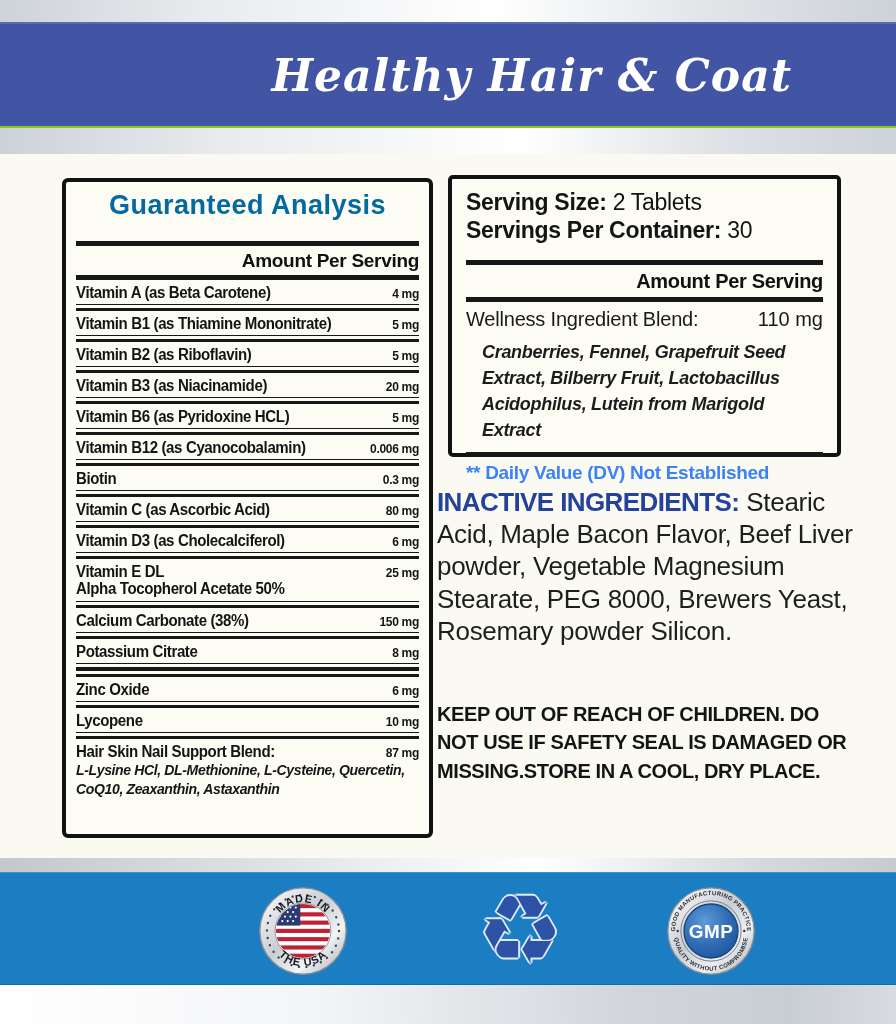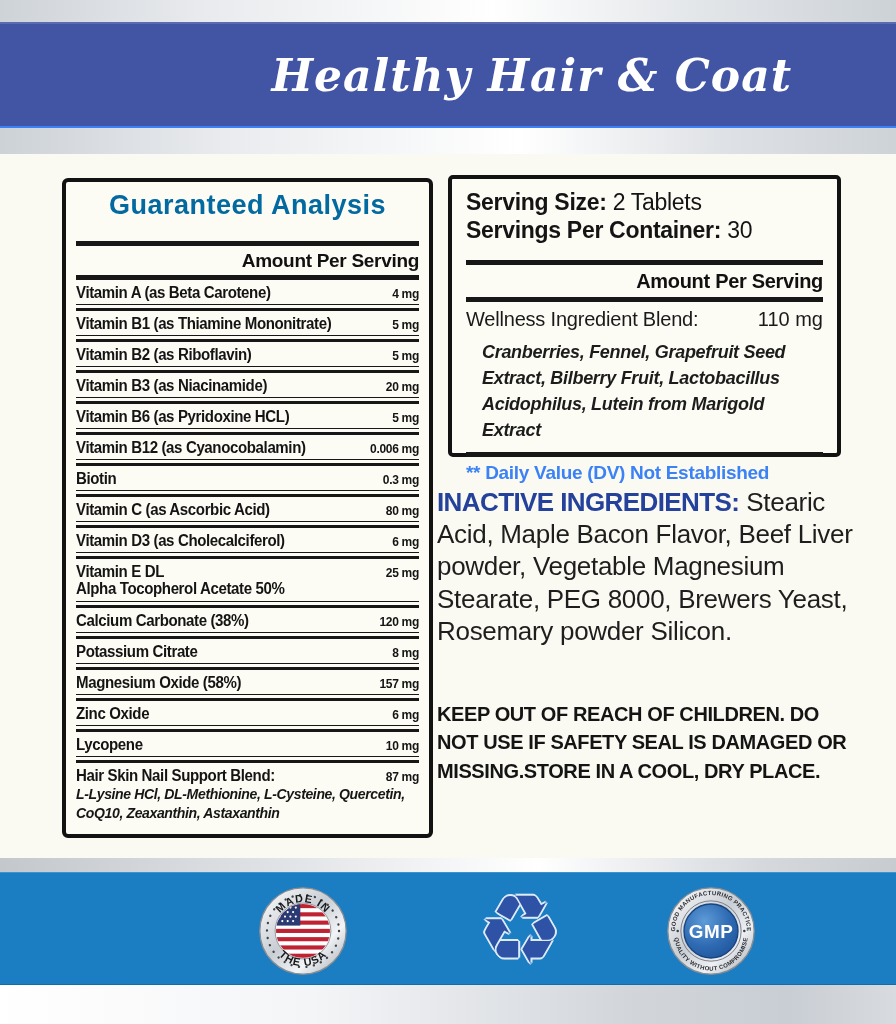--- a/index.html
+++ b/index.html
@@ -9,21 +9,21 @@
 
   
   .strip { position: absolute; left: 0; width: 896px; }
   .strip-top    { top: 0;   height: 22px; background: linear-gradient(90deg,#ced3d8 0%,#e8eaed 22%,#ffffff 55%,#e3e6e9 78%,#cdd2d7 100%); }
   .strip-upper  { top: 128px; height: 26px; background: linear-gradient(90deg,#cdd2d7 0%,#e9ebee 25%,#ffffff 58%,#dde0e4 82%,#ced3d8 100%); }
   .strip-lower  { top: 858px; height: 14px; background: linear-gradient(90deg,#c3c8cd 0%,#dfe2e5 30%,#ffffff 60%,#d5d9dd 85%,#c7ccd1 100%); }
   .strip-bottom { top: 985px; height: 39px; background: linear-gradient(90deg,#ffffff 0%,#f4f5f7 35%,#d2d6db 70%,#c9ced4 88%,#d8dbdf 100%); }
 
   
   .band-top { position: absolute; top: 22px; left: 0; width: 896px; height: 106px;
-              background: #4254a4; border-top: 2px solid #5a6bb4; border-bottom: 2px solid #3b82f6;
+              background: #4254a4; border-top: 2px solid #5a6bb4; border-bottom: 2px solid #84cc16;
               display: flex; align-items: center; justify-content: flex-end; }
   .band-title { font-family: "DejaVu Serif", serif; font-style: italic; font-weight: bold;
                 color: #ffffff; font-size: 44px; padding-right: 104px; letter-spacing: 1px; }
 
   
   .content { position: absolute; top: 154px; left: 0; width: 896px; height: 704px; background: #fbfaf2; }
 
   
   .gbox { position: absolute; left: 62px; top: 24px; width: 371px; height: 660px;
           border: 4px solid #121212; border-radius: 6px; background: #fcfbf4; padding: 6px 10px 6px 10px; }
@@ -153,34 +153,30 @@
 
       <div class="row">
         <span class="rl">Vitamin E DL</span>
         <span class="rv">25 mg</span>
       </div>
       <div class="subline">Alpha Tocopherol Acetate 50%</div>
       <div class="sep"></div>
 
       <div class="row">
         <span class="rl">Calcium Carbonate (38%)</span>
-        <span class="rv">120 mg</span>
+        <span class="rv">150 mg</span>
       </div>
       <div class="sep"></div>
 
       <div class="row">
         <span class="rl">Potassium Citrate</span>
         <span class="rv">8 mg</span>
       </div>
       <div class="sep"></div>
 
-      <div class="row">
-        <span class="rl">Magnesium Oxide (58%)</span>
-        <span class="rv">157 mg</span>
-      </div>
       <div class="sep"></div>
 
       <div class="row">
         <span class="rl">Zinc Oxide</span>
         <span class="rv">6 mg</span>
       </div>
       <div class="sep"></div>
 
       <div class="row">
         <span class="rl">Lycopene</span>

